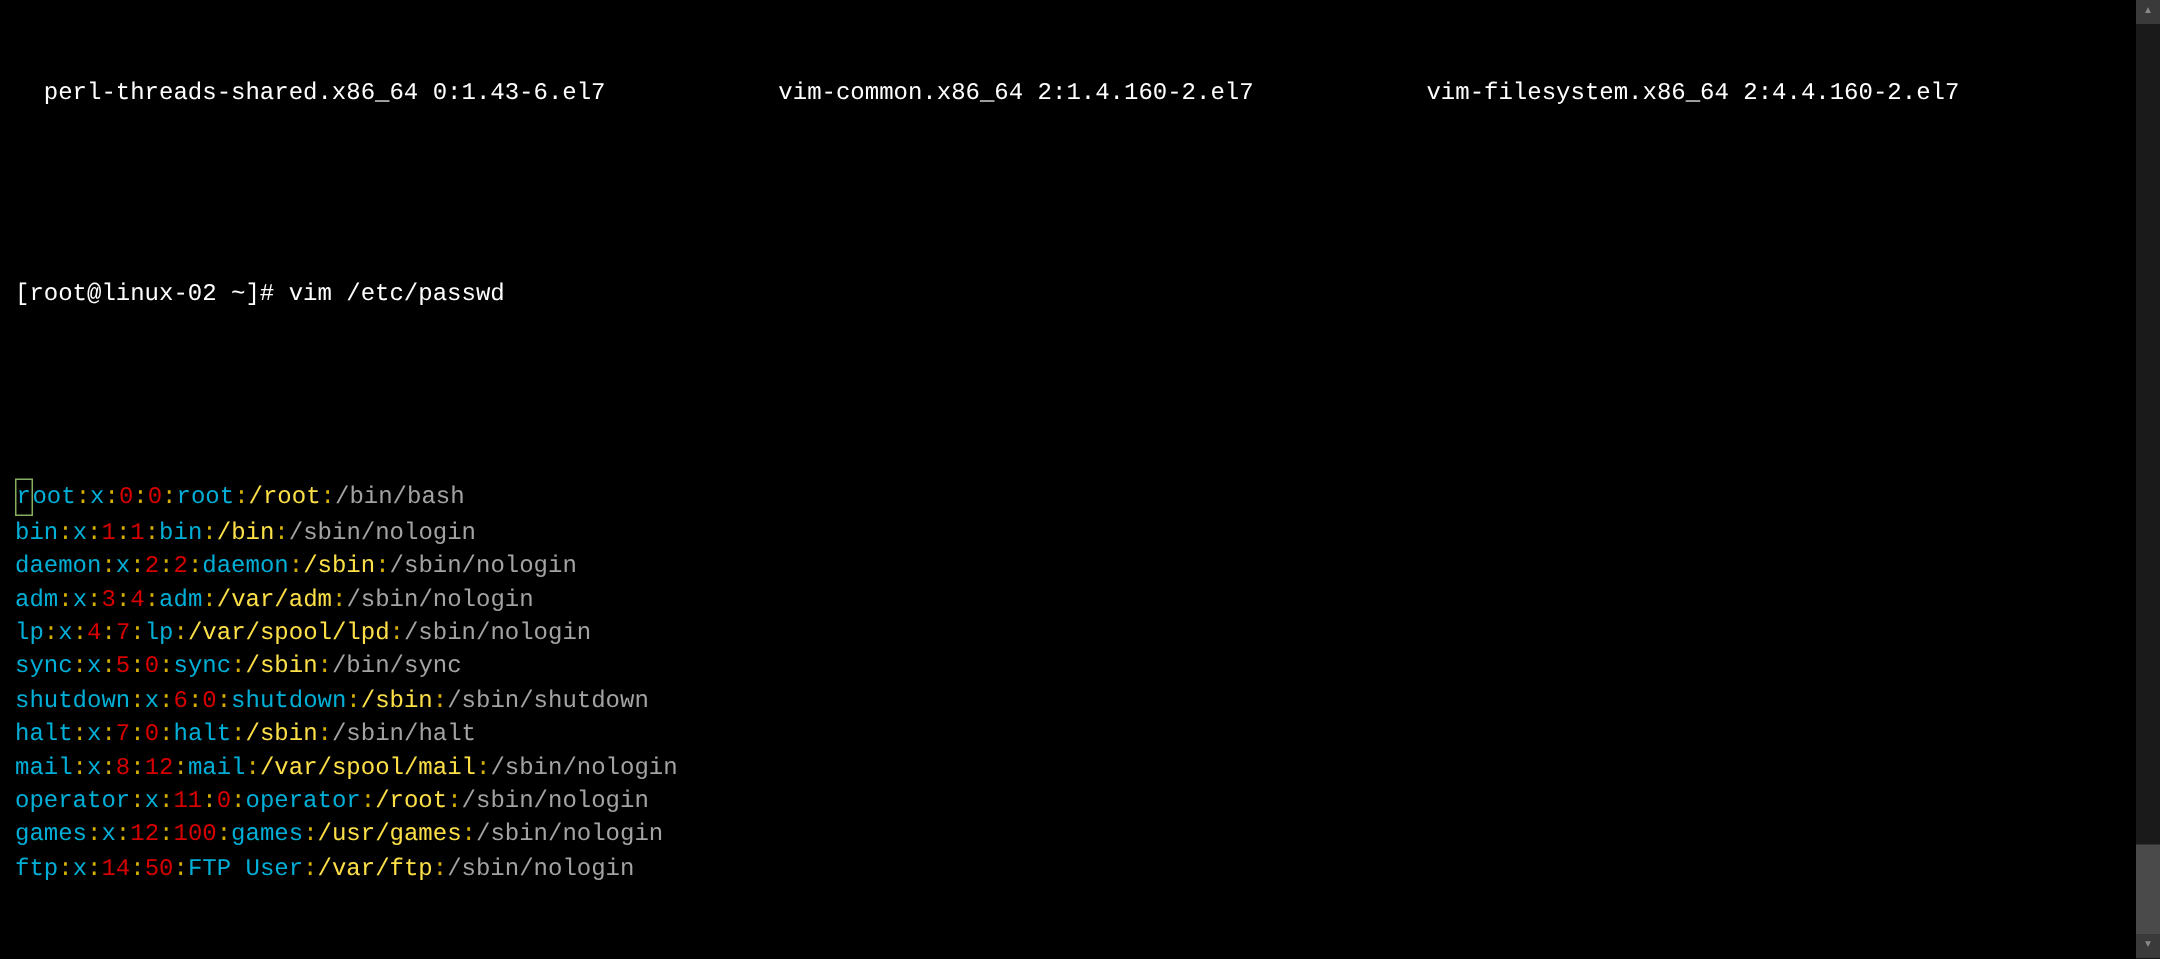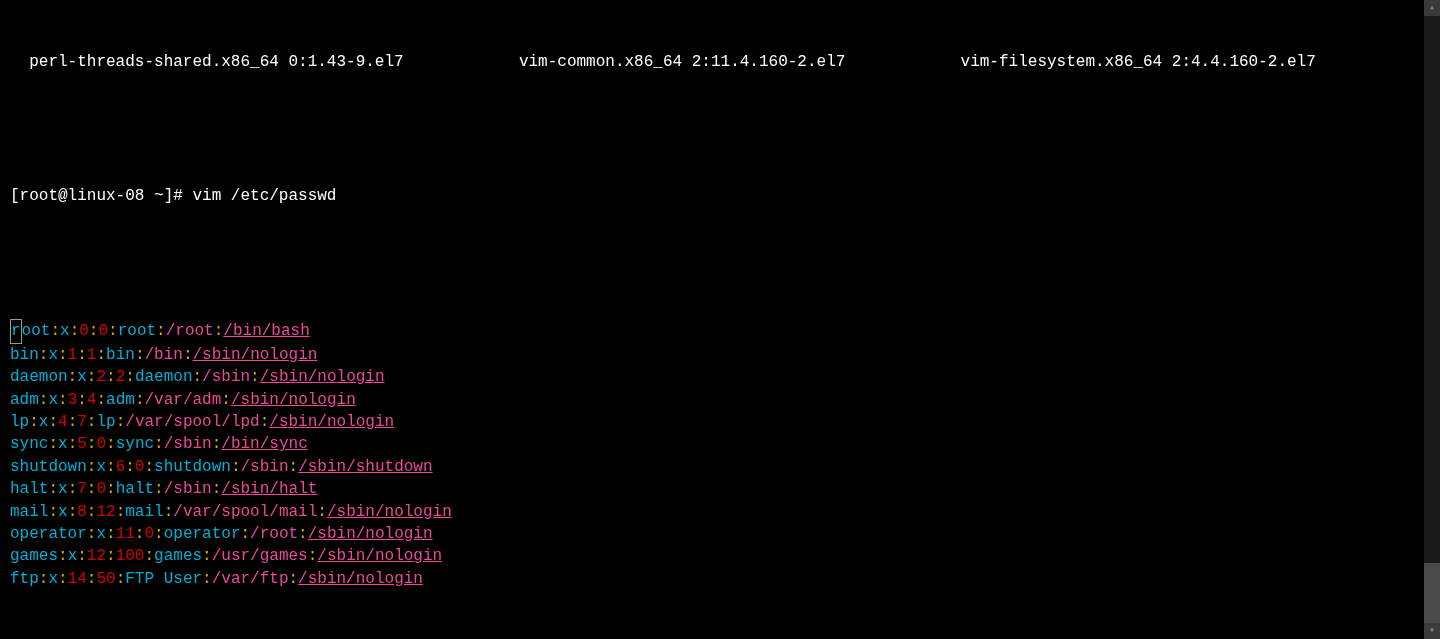--- a/index.html
+++ b/index.html
@@ -29,22 +29,22 @@
     }
     .header-item {
       white-space: pre;
     }
     .passwd-line {
       white-space: pre;
     }
     .c-yellow { color: #d7af00; }
     .c-cyan { color: #00afd7; }
     .c-red { color: #d70000; }
-    .c-green { color: #ec4899; }
-    .c-white { color: #ec4899; text-decoration: underline; }
+    .c-green { color: #fde047; }
+    .c-white { color: #a3a3a3; }
     .cursor-box {
       border: 1px solid #87af5f;
       display: inline-block;
       padding: 0;
       margin: 0;
     }
     .scrollbar {
       position: absolute;
       right: 0;
       top: 0;
@@ -79,26 +79,26 @@
       width: 16px;
       height: 60px;
       background: #4a4a4a;
     }
   </style>
 </head>
 <body>
 
 <div class="terminal">
   <div class="header-line">
-    <span class="header-item">  perl-threads-shared.x86_64 0:1.43-9.el7          </span>
-    <span class="header-item">  vim-common.x86_64 2:11.4.160-2.el7          </span>
+    <span class="header-item">  perl-threads-shared.x86_64 0:1.43-6.el7          </span>
+    <span class="header-item">  vim-common.x86_64 2:1.4.160-2.el7          </span>
     <span class="header-item">  vim-filesystem.x86_64 2:4.4.160-2.el7</span>
   </div>
   <div>&nbsp;</div>
-  <div>[root@linux-08 ~]# vim /etc/passwd</div>
+  <div>[root@linux-02 ~]# vim /etc/passwd</div>
   <div>&nbsp;</div>
   <div id="passwd-container"><div class="passwd-line"><span class="c-cyan cursor-box">r</span><span class="c-cyan">oot</span><span class="c-yellow">:</span><span class="c-cyan">x</span><span class="c-yellow">:</span><span class="c-red">0</span><span class="c-yellow">:</span><span class="c-red">0</span><span class="c-yellow">:</span><span class="c-cyan">root</span><span class="c-yellow">:</span><span class="c-green">/root</span><span class="c-yellow">:</span><span class="c-white">/bin/bash</span></div><div class="passwd-line"><span class="c-cyan">bin</span><span class="c-yellow">:</span><span class="c-cyan">x</span><span class="c-yellow">:</span><span class="c-red">1</span><span class="c-yellow">:</span><span class="c-red">1</span><span class="c-yellow">:</span><span class="c-cyan">bin</span><span class="c-yellow">:</span><span class="c-green">/bin</span><span class="c-yellow">:</span><span class="c-white">/sbin/nologin</span></div><div class="passwd-line"><span class="c-cyan">daemon</span><span class="c-yellow">:</span><span class="c-cyan">x</span><span class="c-yellow">:</span><span class="c-red">2</span><span class="c-yellow">:</span><span class="c-red">2</span><span class="c-yellow">:</span><span class="c-cyan">daemon</span><span class="c-yellow">:</span><span class="c-green">/sbin</span><span class="c-yellow">:</span><span class="c-white">/sbin/nologin</span></div><div class="passwd-line"><span class="c-cyan">adm</span><span class="c-yellow">:</span><span class="c-cyan">x</span><span class="c-yellow">:</span><span class="c-red">3</span><span class="c-yellow">:</span><span class="c-red">4</span><span class="c-yellow">:</span><span class="c-cyan">adm</span><span class="c-yellow">:</span><span class="c-green">/var/adm</span><span class="c-yellow">:</span><span class="c-white">/sbin/nologin</span></div><div class="passwd-line"><span class="c-cyan">lp</span><span class="c-yellow">:</span><span class="c-cyan">x</span><span class="c-yellow">:</span><span class="c-red">4</span><span class="c-yellow">:</span><span class="c-red">7</span><span class="c-yellow">:</span><span class="c-cyan">lp</span><span class="c-yellow">:</span><span class="c-green">/var/spool/lpd</span><span class="c-yellow">:</span><span class="c-white">/sbin/nologin</span></div><div class="passwd-line"><span class="c-cyan">sync</span><span class="c-yellow">:</span><span class="c-cyan">x</span><span class="c-yellow">:</span><span class="c-red">5</span><span class="c-yellow">:</span><span class="c-red">0</span><span class="c-yellow">:</span><span class="c-cyan">sync</span><span class="c-yellow">:</span><span class="c-green">/sbin</span><span class="c-yellow">:</span><span class="c-white">/bin/sync</span></div><div class="passwd-line"><span class="c-cyan">shutdown</span><span class="c-yellow">:</span><span class="c-cyan">x</span><span class="c-yellow">:</span><span class="c-red">6</span><span class="c-yellow">:</span><span class="c-red">0</span><span class="c-yellow">:</span><span class="c-cyan">shutdown</span><span class="c-yellow">:</span><span class="c-green">/sbin</span><span class="c-yellow">:</span><span class="c-white">/sbin/shutdown</span></div><div class="passwd-line"><span class="c-cyan">halt</span><span class="c-yellow">:</span><span class="c-cyan">x</span><span class="c-yellow">:</span><span class="c-red">7</span><span class="c-yellow">:</span><span class="c-red">0</span><span class="c-yellow">:</span><span class="c-cyan">halt</span><span class="c-yellow">:</span><span class="c-green">/sbin</span><span class="c-yellow">:</span><span class="c-white">/sbin/halt</span></div><div class="passwd-line"><span class="c-cyan">mail</span><span class="c-yellow">:</span><span class="c-cyan">x</span><span class="c-yellow">:</span><span class="c-red">8</span><span class="c-yellow">:</span><span class="c-red">12</span><span class="c-yellow">:</span><span class="c-cyan">mail</span><span class="c-yellow">:</span><span class="c-green">/var/spool/mail</span><span class="c-yellow">:</span><span class="c-white">/sbin/nologin</span></div><div class="passwd-line"><span class="c-cyan">operator</span><span class="c-yellow">:</span><span class="c-cyan">x</span><span class="c-yellow">:</span><span class="c-red">11</span><span class="c-yellow">:</span><span class="c-red">0</span><span class="c-yellow">:</span><span class="c-cyan">operator</span><span class="c-yellow">:</span><span class="c-green">/root</span><span class="c-yellow">:</span><span class="c-white">/sbin/nologin</span></div><div class="passwd-line"><span class="c-cyan">games</span><span class="c-yellow">:</span><span class="c-cyan">x</span><span class="c-yellow">:</span><span class="c-red">12</span><span class="c-yellow">:</span><span class="c-red">100</span><span class="c-yellow">:</span><span class="c-cyan">games</span><span class="c-yellow">:</span><span class="c-green">/usr/games</span><span class="c-yellow">:</span><span class="c-white">/sbin/nologin</span></div><div class="passwd-line"><span class="c-cyan">ftp</span><span class="c-yellow">:</span><span class="c-cyan">x</span><span class="c-yellow">:</span><span class="c-red">14</span><span class="c-yellow">:</span><span class="c-red">50</span><span class="c-yellow">:</span><span class="c-cyan">FTP User</span><span class="c-yellow">:</span><span class="c-green">/var/ftp</span><span class="c-yellow">:</span><span class="c-white">/sbin/nologin</span></div></div>
 </div>
 
 <div class="scrollbar">
   <div class="scroll-up-btn">
       <span>▴</span>
     </div>
   <div class="scroll-track"></div>
   <div class="scroll-thumb"></div>

